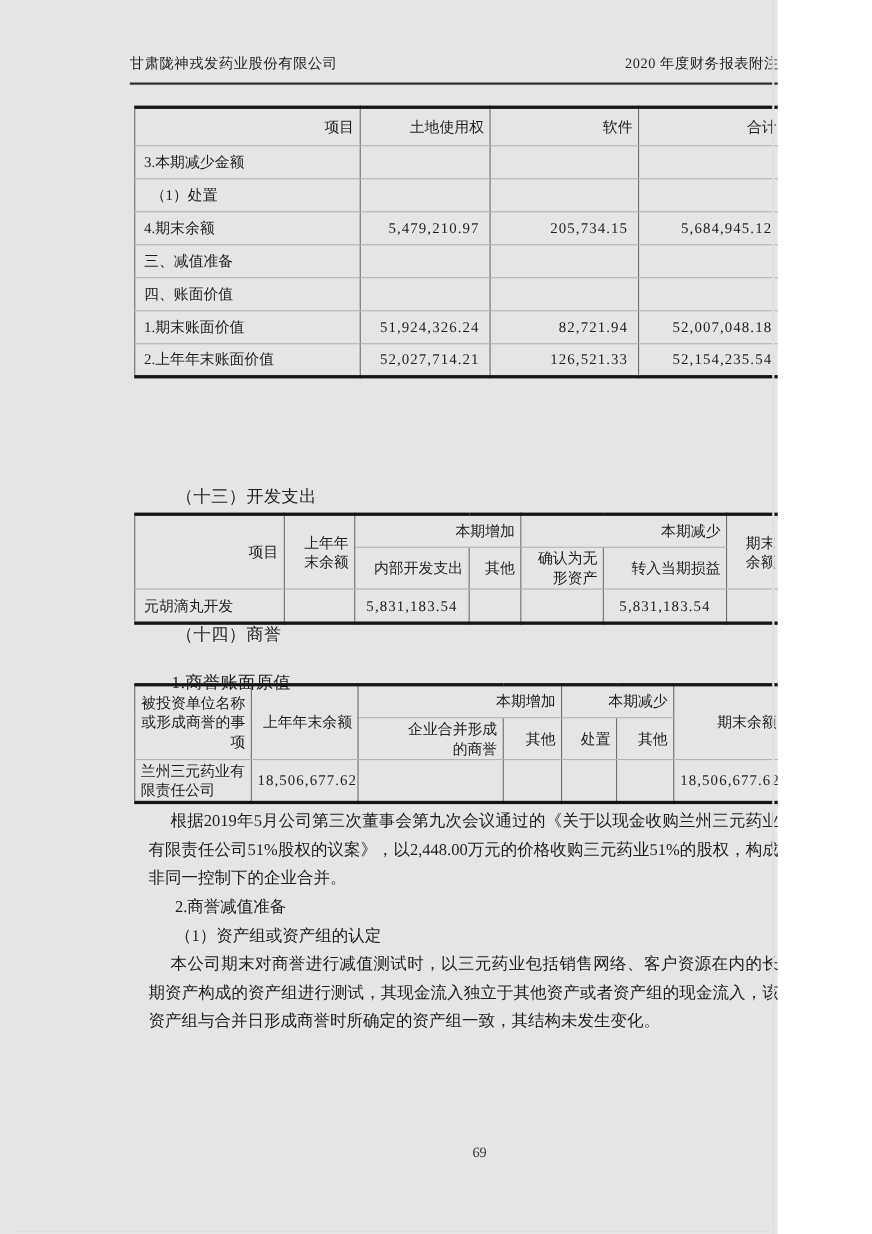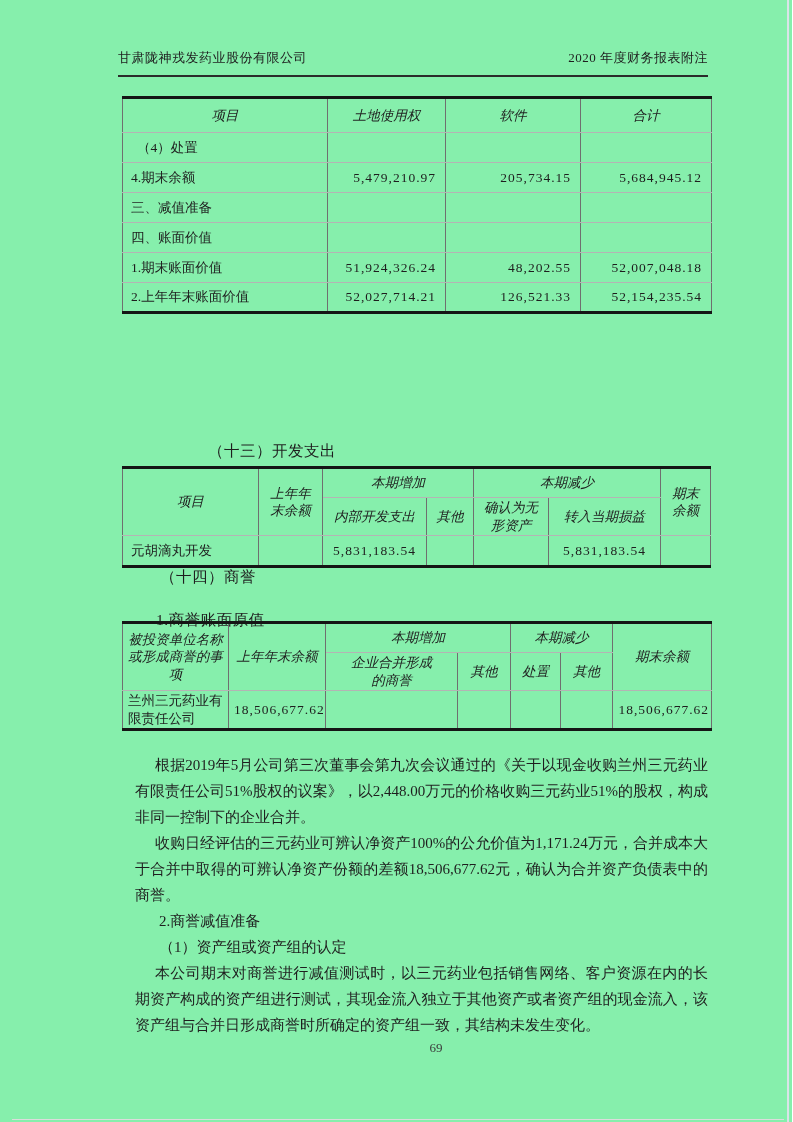--- a/index.html
+++ b/index.html
@@ -1,18 +1,18 @@
 <!DOCTYPE html>
 <html><head>
 <meta charset="utf-8">
 <style>
   html,body { margin:0; padding:0; background:#ffffff; }
   .page {
-    position:relative; width:792px; height:1122px;
-    background:#86efac; overflow:hidden;
+    position:relative; width:707px; height:1122px;
+    background:#e5e5e5; overflow:hidden;
     font-family:"Liberation Serif","DejaVu Serif",serif;
     color:#1e1e1e;
   }
   
   .hdr {
     position:absolute; top:49px; left:118px; width:590px;
     display:flex; justify-content:space-between; align-items:flex-end;
     font-size:13px; letter-spacing:0.5px;
     padding-bottom:8px; border-bottom:2px solid #2b2b2b;
   }
@@ -20,48 +20,48 @@
   table {
     position:absolute; left:122px; border-collapse:collapse; table-layout:fixed;
     border-top:3px solid #151515; border-bottom:3px solid #151515;
     font-size:13.5px; line-height:1.3;
   }
   th,td {
     border-left:1px solid #6f6f6f; border-right:1px solid #6f6f6f;
     border-top:1px solid #b4b4b4; border-bottom:1px solid #b4b4b4;
     font-weight:normal; padding:1px 5px; overflow:hidden;
   }
-  th { text-align:center;font-style:italic; }
+  th { text-align:right; }
   .pre { white-space:pre-line; }
   .num { text-align:right; padding-right:9px; letter-spacing:1px; }
   .cnum { text-align:center; letter-spacing:1px;margin-top:28px; }
   .rnum { text-align:right; padding-right:2px; letter-spacing:1px; }
   .item { text-align:left; padding-left:8px; }
   
   .t1 { top:96px; width:589px; }
   .t1 tr { height:30px; }
   .t1 tr.hd { height:35px; }
   
   .sect { position:absolute; font-size:15.5px; letter-spacing:0.5px; }
-  .s13 { top:441px; left:160px;margin-left:48px; }
+  .s13 { top:441px; left:160px; }
   .s14 { top:567px; left:160px;font-family:Liberation Mono, monospace; }
   .sub1 { top:610px; left:156px; }
   
   .t2 { top:466px; width:588px; }
   .t2 tr.h1 { height:30px; }
   .t2 tr.h2 { height:37px; }
   .t2 tr.data { height:31px; }
   
   .t3 { top:621px; width:589px; }
   .t3 tr.h1 { height:30px; }
   .t3 tr.h2 { height:35px;margin-top:16px; }
   .t3 tr.data { height:39px; }
   
   .paras {
-    position:absolute; top:752px; left:135px; width:573px;
+    position:absolute; top:734px; left:135px; width:573px;
     font-size:15px; line-height:26px; text-align:justify;
   }
   .paras p { margin:0; text-indent:20px; }
   .paras .hline { text-indent:24px; }
   
   .pagenum {
     position:absolute; top:1040px; left:150px; width:572px;
     text-align:center; font-size:13px; color:#3a3a3a;
   }
   
@@ -88,21 +88,27 @@
         <col style="width:131px">
       </colgroup>
     <tbody>
         <tr class="hd">
       <th>项目</th>
       <th>土地使用权</th>
       <th>软件</th>
       <th>合计</th>
     </tr>
     <tr>
-      <td class="item" style="padding-left:14px">（4）处置</td>
+      <td class="item">3.本期减少金额</td>
+      <td class="num"></td>
+      <td class="num"></td>
+      <td class="num"></td>
+    </tr>
+    <tr>
+      <td class="item" style="padding-left:14px">（1）处置</td>
       <td class="num"></td>
       <td class="num"></td>
       <td class="num"></td>
     </tr>
     <tr>
       <td class="item">4.期末余额</td>
       <td class="num">5,479,210.97</td>
       <td class="num">205,734.15</td>
       <td class="num">5,684,945.12</td>
     </tr>
@@ -114,21 +120,21 @@
     </tr>
     <tr>
       <td class="item">四、账面价值</td>
       <td></td>
       <td></td>
       <td></td>
     </tr>
     <tr>
       <td class="item">1.期末账面价值</td>
       <td class="num">51,924,326.24</td>
-      <td class="num">48,202.55</td>
+      <td class="num">82,721.94</td>
       <td class="num">52,007,048.18</td>
     </tr>
     <tr>
       <td class="item">2.上年年末账面价值</td>
       <td class="num">52,027,714.21</td>
       <td class="num">126,521.33</td>
       <td class="num">52,154,235.54</td>
     </tr>
   </tbody>
     </table>
@@ -209,21 +215,20 @@
       <td></td>
       <td></td>
       <td></td>
       <td class="rnum">18,506,677.62</td>
     </tr>
   </tbody>
     </table>
 
   <div class="paras">
     <p>根据2019年5月公司第三次董事会第九次会议通过的《关于以现金收购兰州三元药业有限责任公司51%股权的议案》，以2,448.00万元的价格收购三元药业51%的股权，构成非同一控制下的企业合并。</p>
-    <p>收购日经评估的三元药业可辨认净资产100%的公允价值为1,171.24万元，合并成本大于合并中取得的可辨认净资产份额的差额18,506,677.62元，确认为合并资产负债表中的商誉。</p>
     <div class="hline">2.商誉减值准备</div>
     <div class="hline">（1）资产组或资产组的认定</div>
     <p>本公司期末对商誉进行减值测试时，以三元药业包括销售网络、客户资源在内的长期资产构成的资产组进行测试，其现金流入独立于其他资产或者资产组的现金流入，该资产组与合并日形成商誉时所确定的资产组一致，其结构未发生变化。</p>
   </div>
 
   <div class="pagenum">69</div>
 
   <div class="edge-r"></div>
   <div class="edge-b"></div>
 </div>

